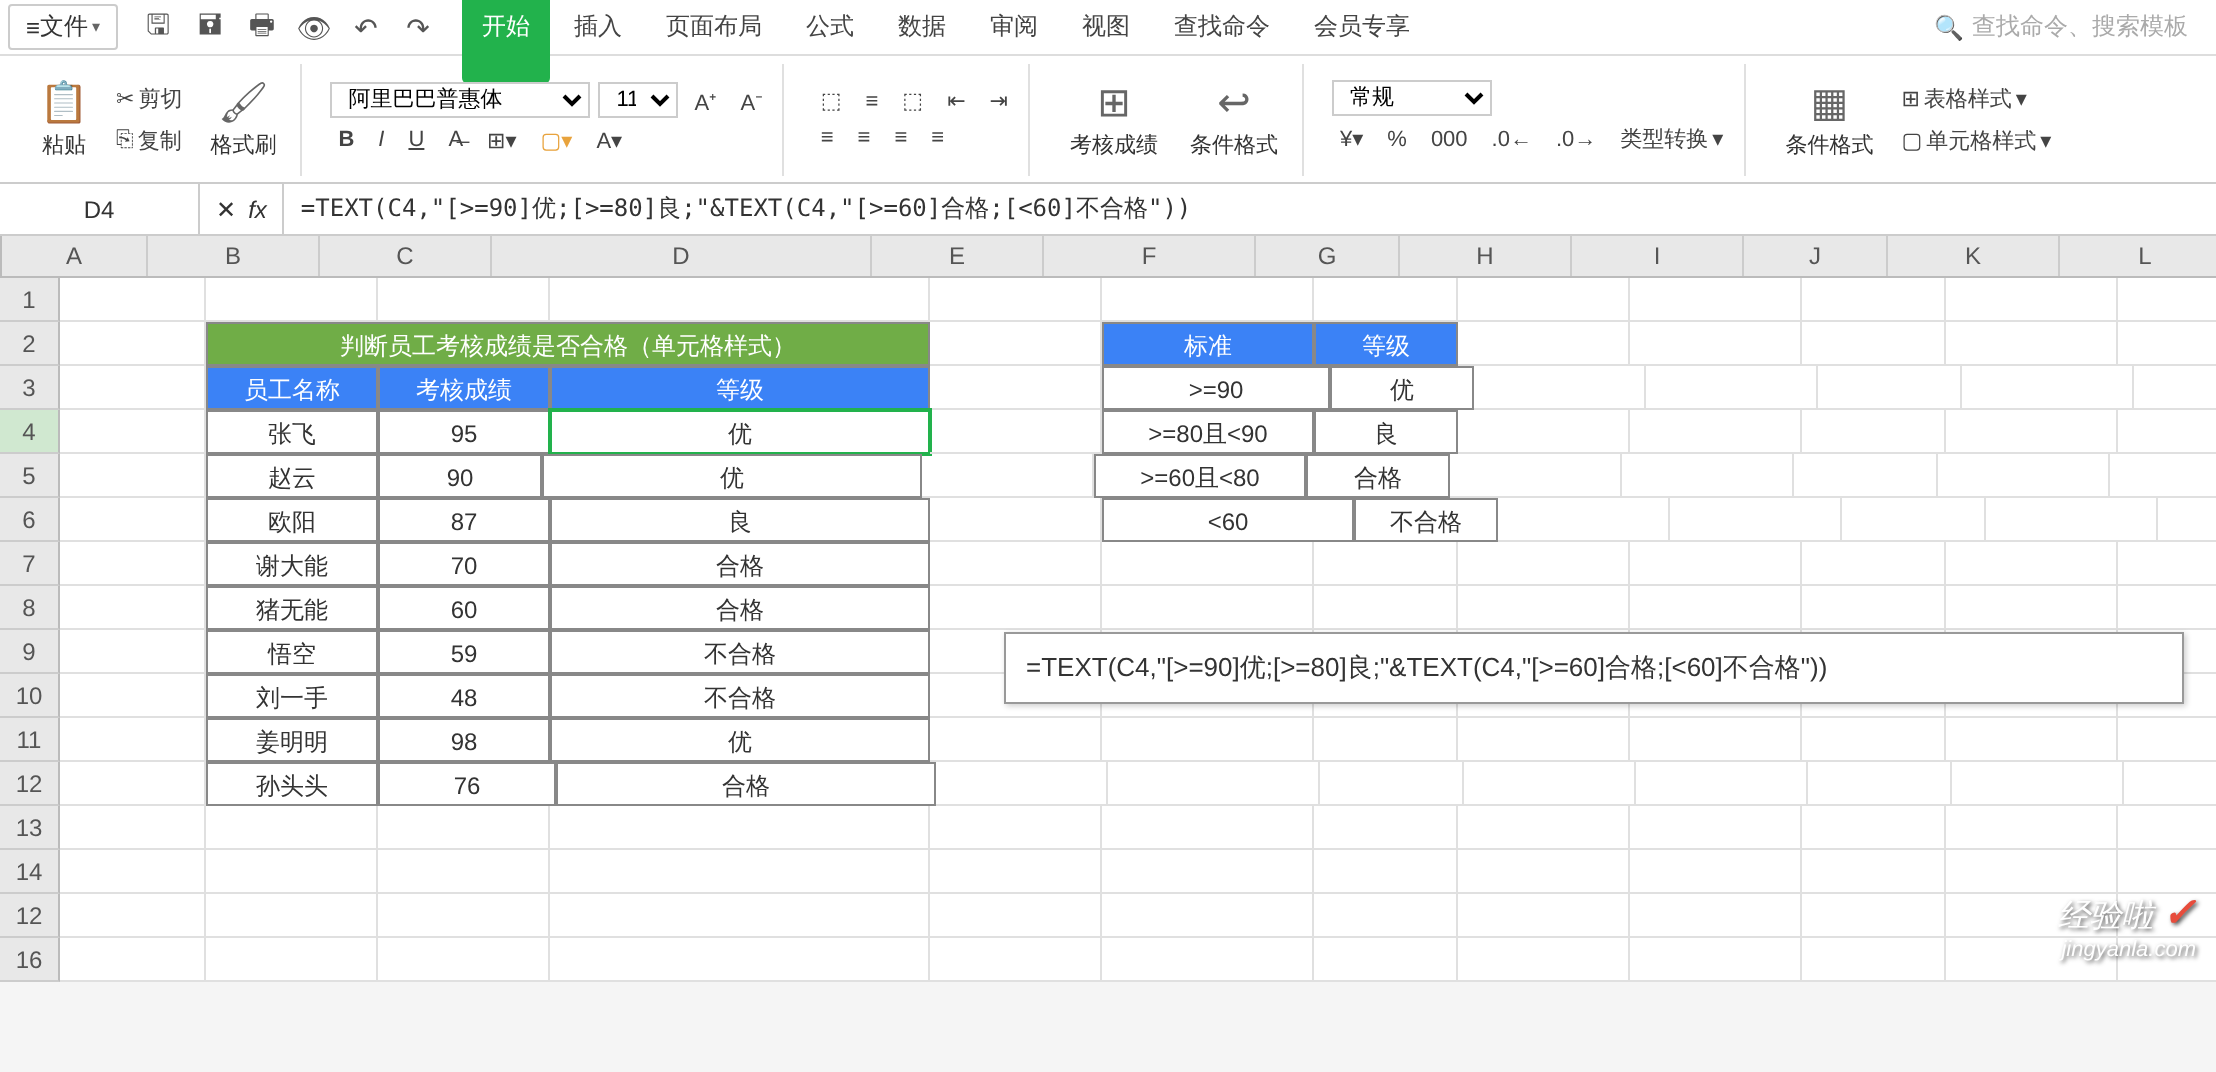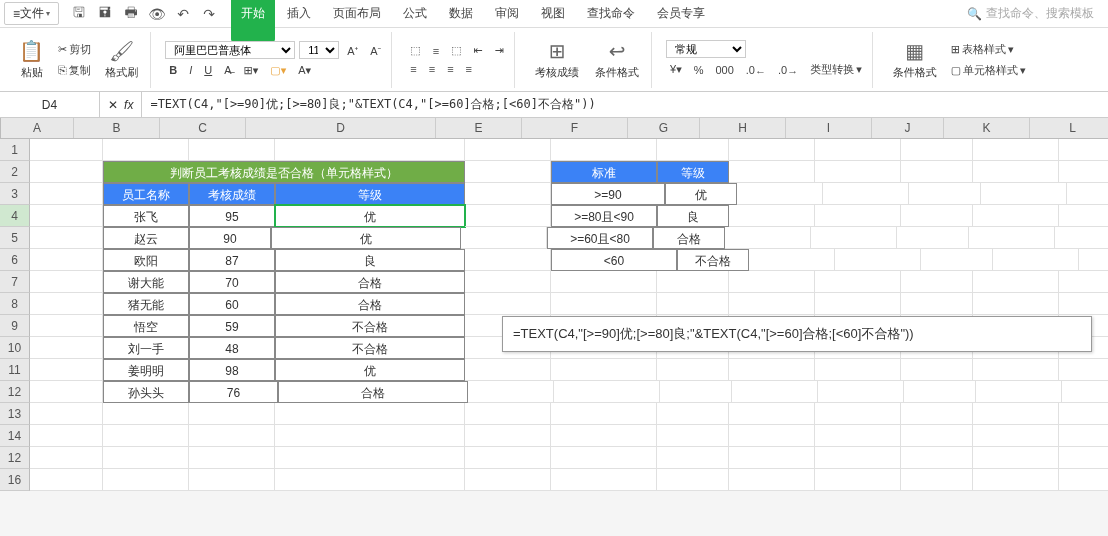--- a/index.html
+++ b/index.html
@@ -438,13 +438,17 @@
           <div class="cell" style="width: 72px;"></div>
           <div class="cell" style="width: 86px;"></div>
           <div class="cell" style="width: 86px;"></div>
           <div class="cell" style="width: 72px;"></div>
           <div class="cell" style="width: 86px;"></div>
           <div class="cell" style="width: 86px;"></div>
         </div>
       </div>
   </div>
   <div class="formula-note" style="left:502px;top:198px;width:590px">=TEXT(C4,"[&gt;=90]优;[&gt;=80]良;"&amp;TEXT(C4,"[&gt;=60]合格;[&lt;60]不合格"))</div>
+  <div class="watermark">
+    <div><span>经验啦</span> <span class="check">✓</span></div>
+    <div style="font-size:11px">jingyanla.com</div>
+  </div>
 </div>
 
 </body></html>

